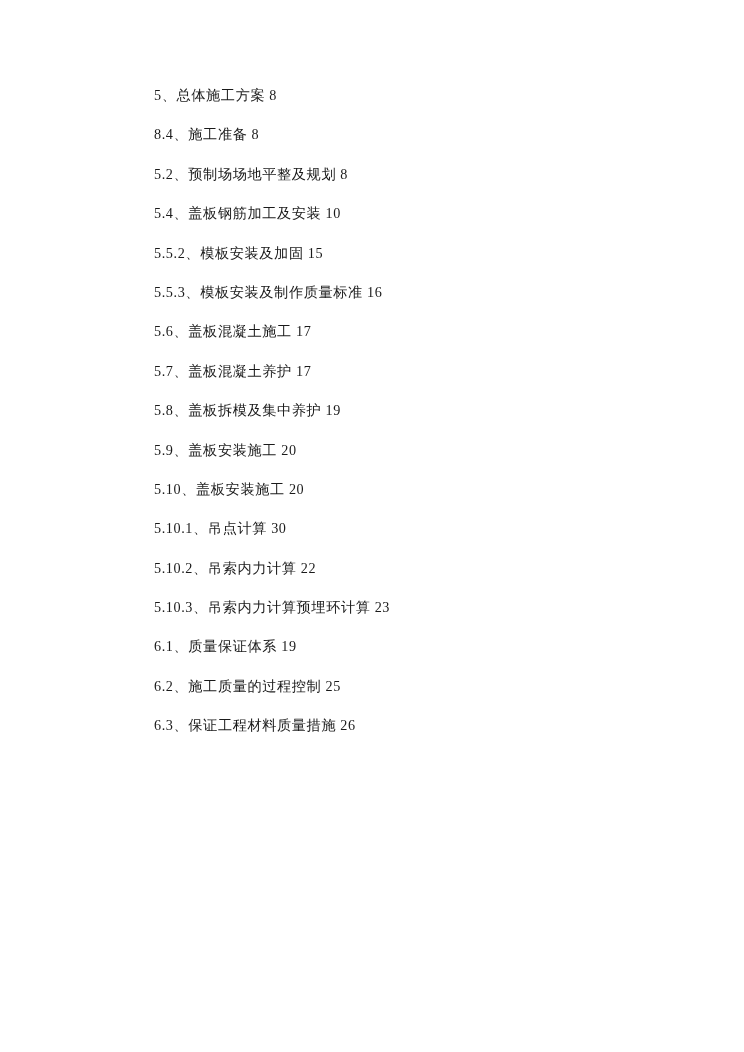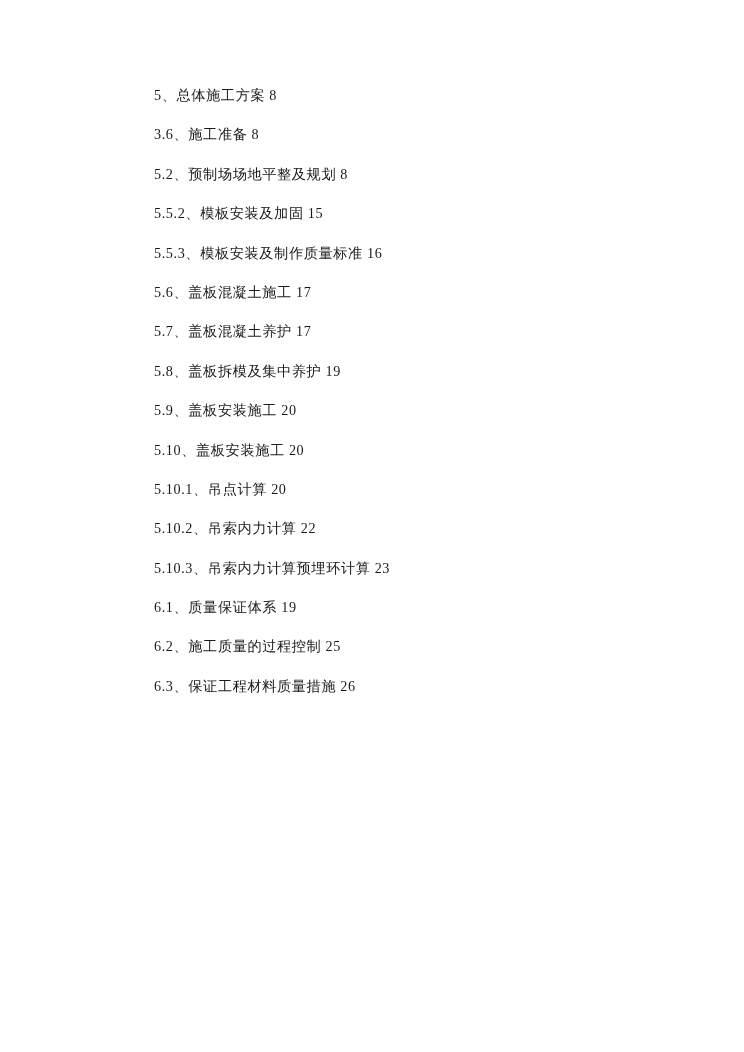--- a/index.html
+++ b/index.html
@@ -38,29 +38,30 @@
     color: #1a1a1a;
     font-family: "Liberation Serif", "DejaVu Serif", serif;
   }
 </style>
 </head>
 <body>
 
 <div class="page">
   <ul class="toc-list">
     <li class="toc-entry">5、总体施工方案 8</li>
-    <li class="toc-entry">3.6、施工准备 8</li>
+    <li class="toc-entry">8.4、施工准备 8</li>
     <li class="toc-entry">5.2、预制场场地平整及规划 8</li>
+    <li class="toc-entry">5.4、盖板钢筋加工及安装 10</li>
     <li class="toc-entry">5.5.2、模板安装及加固 15</li>
     <li class="toc-entry">5.5.3、模板安装及制作质量标准 16</li>
     <li class="toc-entry">5.6、盖板混凝土施工 17</li>
     <li class="toc-entry">5.7、盖板混凝土养护 17</li>
     <li class="toc-entry">5.8、盖板拆模及集中养护 19</li>
     <li class="toc-entry">5.9、盖板安装施工 20</li>
     <li class="toc-entry">5.10、盖板安装施工 20</li>
-    <li class="toc-entry">5.10.1、吊点计算 20</li>
+    <li class="toc-entry">5.10.1、吊点计算 30</li>
     <li class="toc-entry">5.10.2、吊索内力计算 22</li>
     <li class="toc-entry">5.10.3、吊索内力计算预埋环计算 23</li>
     <li class="toc-entry">6.1、质量保证体系 19</li>
     <li class="toc-entry">6.2、施工质量的过程控制 25</li>
     <li class="toc-entry">6.3、保证工程材料质量措施 26</li>
   </ul>
 </div>
 
 </body></html>

